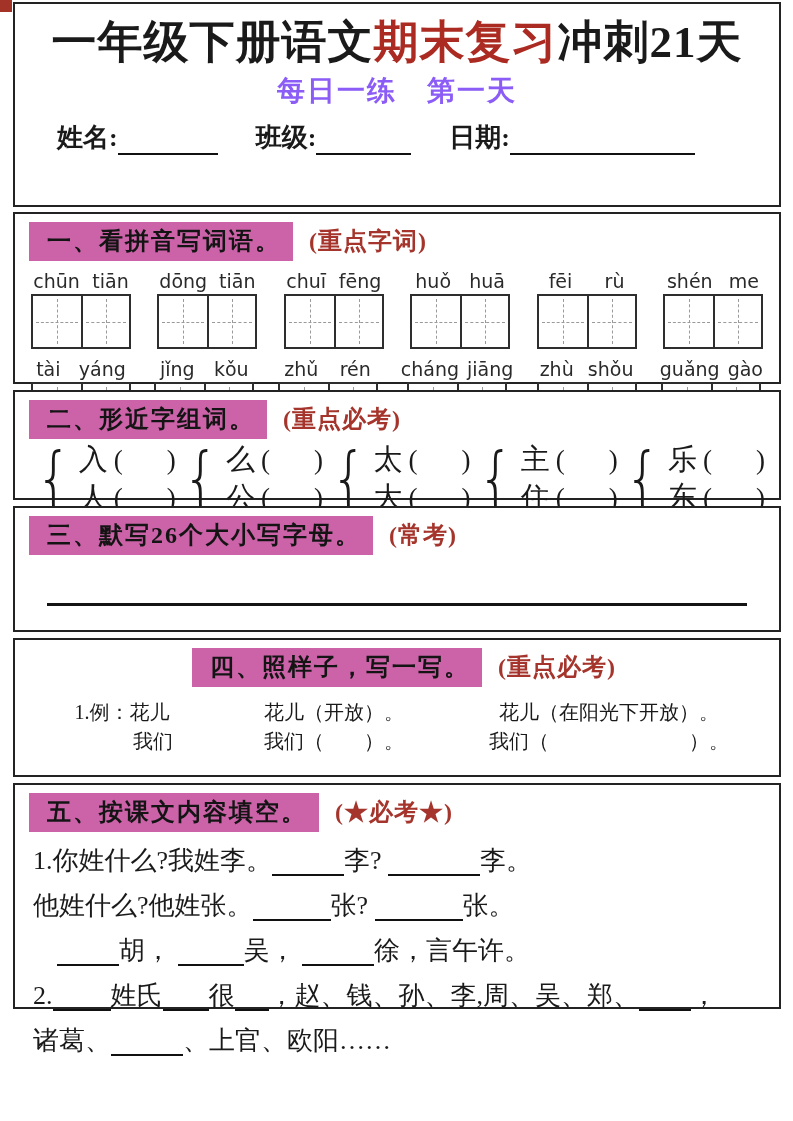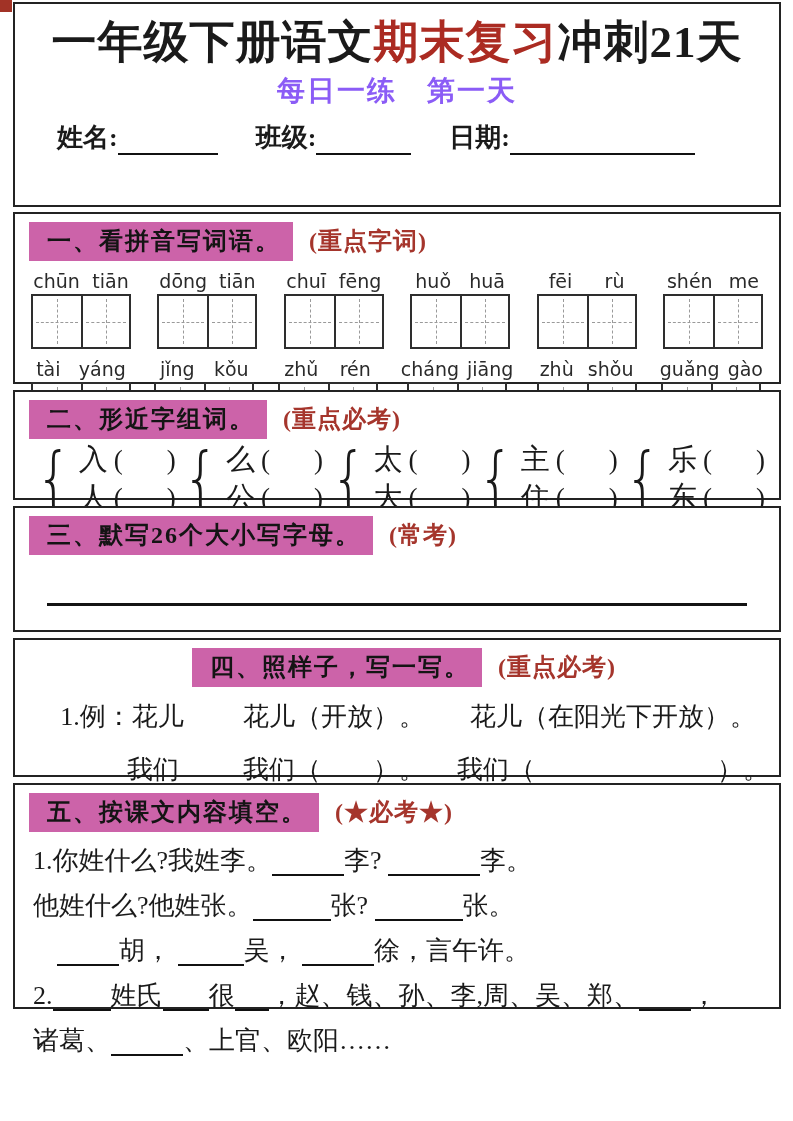--- a/index.html
+++ b/index.html
@@ -49,21 +49,21 @@
   .wchar { font-weight:500; }
   .paren { font-size:27px; margin-left:6px; }
   .pgap { display:inline-block; width:44px; }
 
   
   .writeline { width:700px; margin:0 auto; border-bottom:3px solid #141414; }
   .wl1 { margin-top:48px; }
   .wl2 { margin-top:55px; }
 
   
-  .ex-grid { display:grid; grid-template-columns:178px 246px auto; padding:0 18px; margin-top:12px; row-gap:18px; font-size:26px; white-space:nowrap; }
+  .ex-grid { display:grid; grid-template-columns:178px 246px auto; padding:0 18px; margin-top:12px; row-gap:2px; font-size:20px; white-space:nowrap; }
   .ex-c1-r2 { padding-left:62px; }
 
   
   .fill-para { padding:6px 18px 0 18px; font-size:26px; line-height:45px; white-space:nowrap; }
   .blank { display:inline-block; border-bottom:2.5px solid #111; height:1em; vertical-align:-7px; }
   .b-72{width:72px}.b-92{width:92px}.b-78{width:78px}.b-88{width:88px}
   .b-62{width:62px}.b-66{width:66px}.b-58{width:58px}.b-46{width:46px}
   .b-34{width:34px}.b-52{width:52px}
   .indent3 { padding-left:24px; }
 </style>

